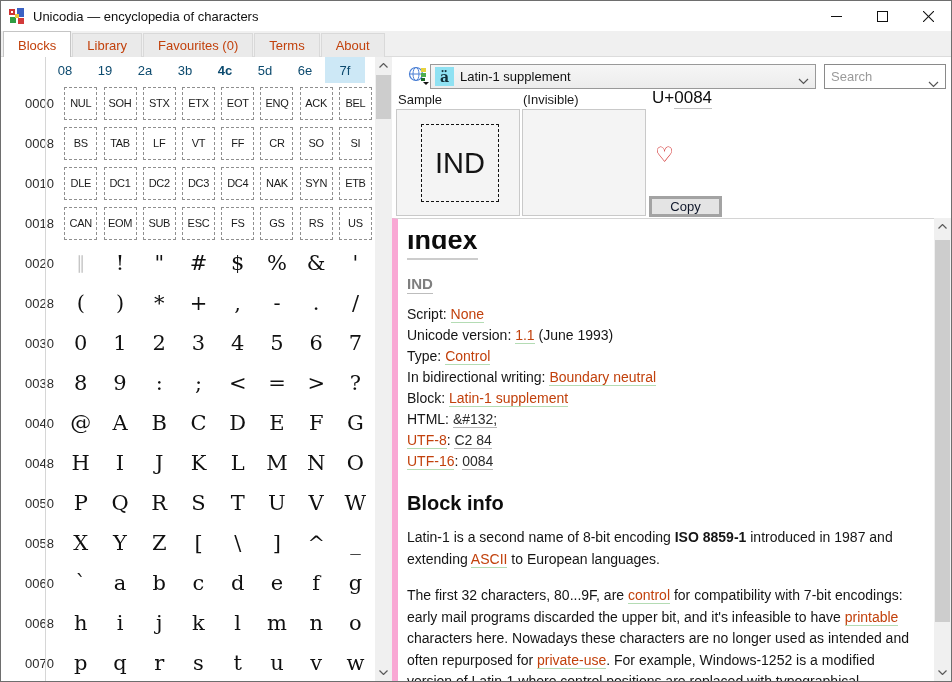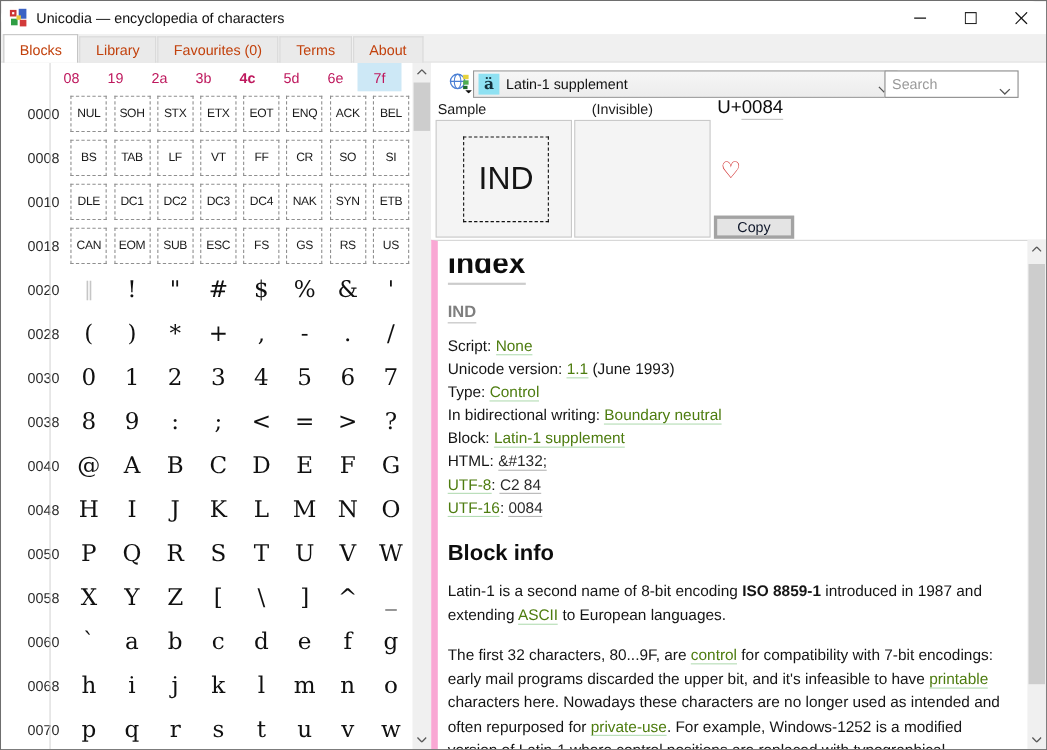--- a/index.html
+++ b/index.html
@@ -33,21 +33,21 @@
   .tab.active { background:#ffffff; z-index:3; height:26px; padding-top:6px; border-color:#c5c5c5; }
 
   
   .main { position:absolute; top:56px; left:0; right:0; bottom:0; display:flex; }
 
   
   .grid-panel { width:374px; position:relative; background:#fff; overflow:hidden; }
   .grid-sep { position:absolute; left:44px; top:0; bottom:0; width:1px; background:#d6d6d6; }
   .colhead-row { display:flex; margin-left:44px; height:26px; }
   .colhead { width:40px; height:26px; display:flex; align-items:center; justify-content:center;
-             font-size:13px; color:#be185d; }
+             font-size:13px; color:#0c4a6e; }
   .colhead.bold { font-weight:bold; }
   .colhead.hl { background:#cde8f6; }
   .grid-row { display:flex; height:40px; align-items:center; }
   .row-addr { width:44px; text-align:center; font-size:13px; color:#2b2b2b;margin-left:17px; }
   .cell { width:40px; height:40px; display:flex; align-items:center; justify-content:center; cursor:default; }
   .cell .ctl { width:33px; height:33px; border:1px dashed #8f8f8f; display:flex; align-items:center;
                justify-content:center; font-size:11px; letter-spacing:-0.3px; color:#1b1b1b; }
   .cell.ch { font-family:"DejaVu Serif", serif; font-size:21px; color:#101010; }
   .cell.sp { font-size:18px; color:#c6c6c6; }
 
@@ -59,29 +59,29 @@
 
   
   .right-panel { flex:1; position:relative; background:#ffffff; }
   .globe-btn { position:absolute; left:16px; top:8px; width:22px; height:20px; cursor:pointer; }
   .combo { position:absolute; top:7px; height:25px; border:1px solid #999999;
            background:linear-gradient(#f6f6f6,#ececec); display:flex; align-items:center; font-size:13px; color:#111; }
   .combo.block-sel { left:38px; width:386px; padding-left:4px; }
   .combo .chev { position:absolute; right:6px; top:8px; }
   .a-icon { width:19px; height:19px; background:#8fe1f2; color:#13303a; font-family:"DejaVu Serif", serif;
             font-weight:bold; font-size:14px; display:flex; align-items:center; justify-content:center; margin-right:6px; }
-  .search-box { position:absolute; left:412px; top:7px; width:122px; height:25px; border:1px solid #8a8a8a; background:#fff; }
+  .search-box { position:absolute; left:432px; top:7px; width:122px; height:25px; border:1px solid #8a8a8a; background:#fff; }
   .search-box input { width:92px; height:21px; border:none; outline:none; font-size:13px; color:#222;
                       padding:2px 0 0 6px; font-family:"Liberation Sans", sans-serif; background:transparent; }
   .search-box input::placeholder { color:#9a9a9a; }
   .search-box .chev { position:absolute; right:6px; top:9px; }
 
   .mini-label { position:absolute; font-size:13px; color:#1a1a1a; }
   .lbl-sample { left:6px; top:35px; }
-  .lbl-invisible { left:146px; top:35px; }
+  .lbl-invisible { left:131px; top:35px; }
   .codepoint { position:absolute; left:260px; top:31px; font-size:17px; color:#0d0d0d; }
   .codepoint .cp-num { border-bottom:1px solid #c4c4c4; padding-bottom:1px; }
 
   .sample-box { position:absolute; top:52px; width:124px; height:107px; background:#f4f4f4; border:1px solid #c9c9c9; }
   .box-sample { left:4px; }
   .box-invisible { left:130px; }
   .sample-dashed { position:absolute; left:24px; top:14px; width:78px; height:78px; border:1px dashed #111;
                    display:flex; align-items:center; justify-content:center; font-size:29px; color:#141414; }
   .fav-heart { position:absolute; left:263px; top:86px; font-size:21px; color:#cf2525; cursor:pointer;
                font-family:"DejaVu Sans", sans-serif; }
@@ -93,21 +93,21 @@
   .article { position:absolute; left:0; right:0; top:161px; bottom:0; border-left:6px solid #f9a8d4;
              border-top:1px solid #d4d4d4; overflow:hidden; padding:16px 30px 0 9px; }
   .h1-clip { height:27px; overflow:hidden; }
   .article h1 { font-size:27px; color:#0d0d0d; margin-top:-13px; display:inline-block;
                 border-bottom:2px solid #cccccc; padding-bottom:2px; }
   .char-name { display:inline-block; margin:13px 0 10px 0; font-size:15px; font-weight:bold; color:#7f7f7f;
                border-bottom:1px solid #bdbdbd; padding-bottom:1px; }
   .prop-line { font-size:14px; line-height:21px; color:#151515; }
   .article h2 { font-size:20px; color:#0d0d0d; margin:20px 0 12px 0; }
   .article p { font-size:14px; line-height:21.5px; color:#151515; margin:0 0 15px 0; }
-  .seg-link { color:#4d7c0f; border-bottom:1px solid #b4dcb4; cursor:pointer; }
+  .seg-link { color:#c2410c; border-bottom:1px solid #b4dcb4; cursor:pointer; }
   .seg-code { color:#2b2b2b; border-bottom:1px solid #b5b5b5; }
   .seg-bold { font-weight:bold; }
 
   .art-scroll { position:absolute; right:0; top:161px; bottom:0; width:17px; background:#f0f0f0; }
 </style>
 </head>
 <body>
 
 <div class="window">
 

